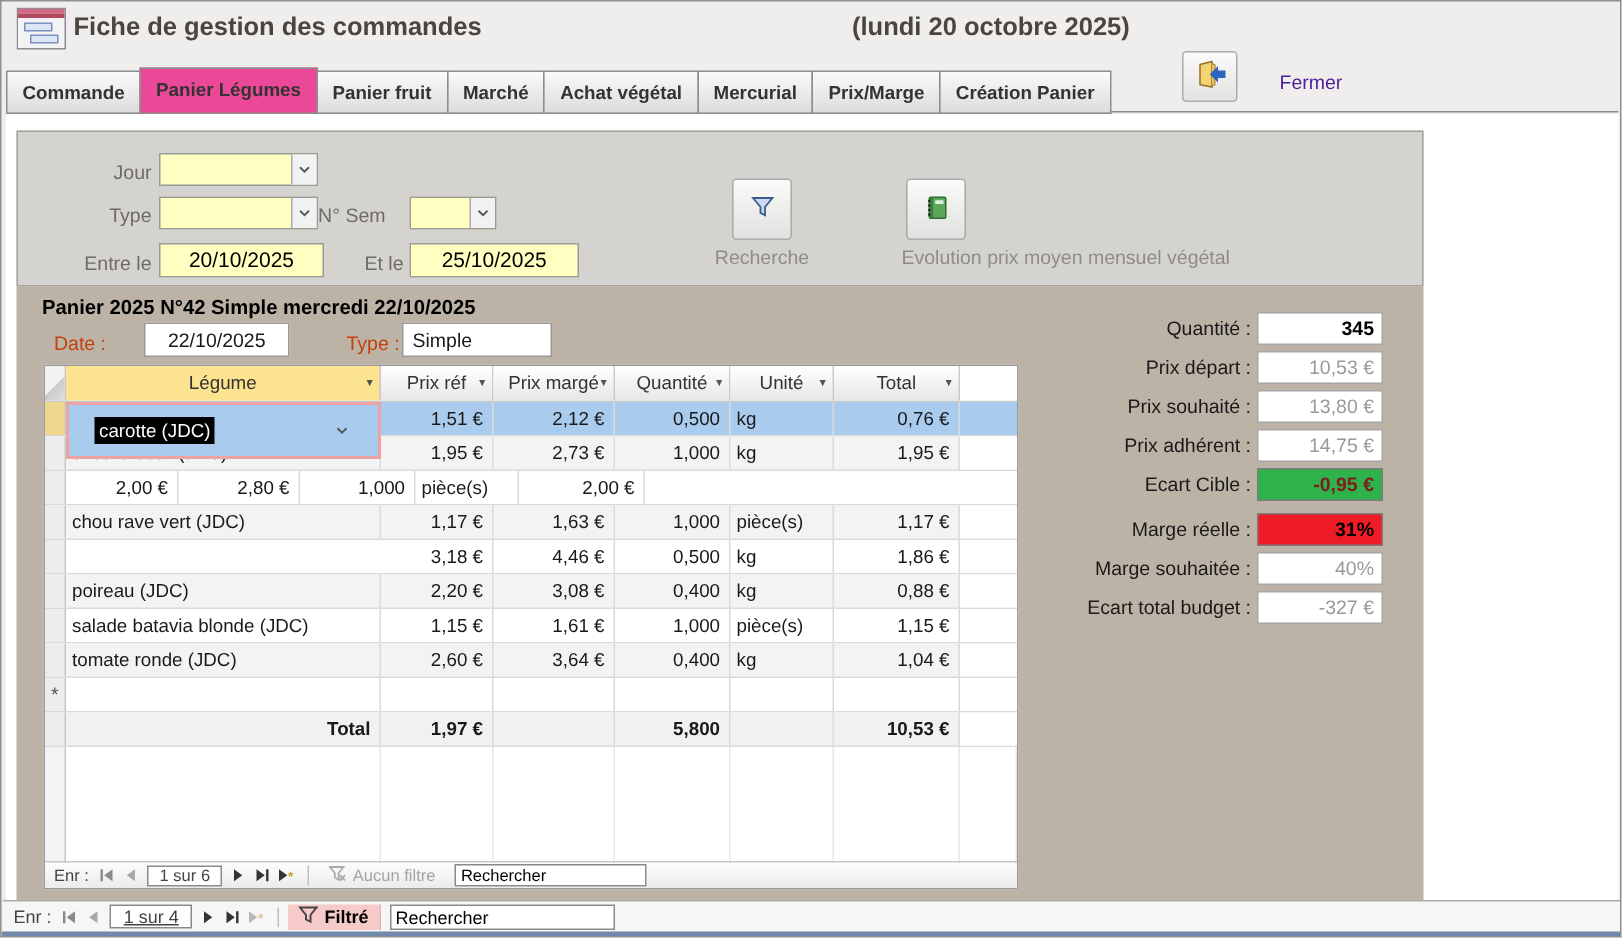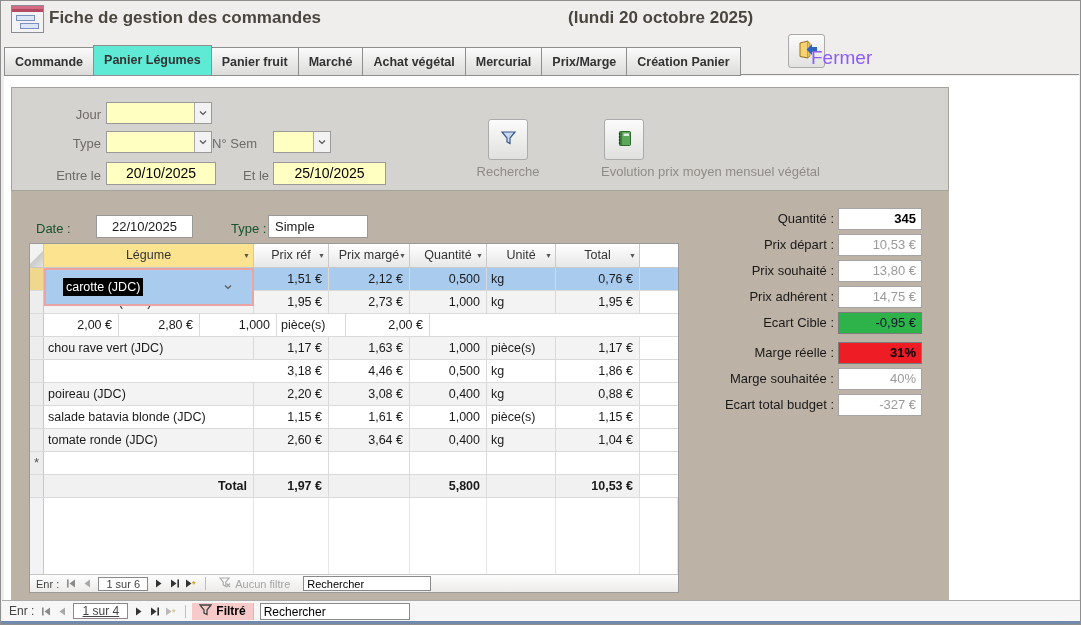--- a/index.html
+++ b/index.html
@@ -14,42 +14,42 @@
   .title-text { position:absolute; left:48px; top:7px; font-size:17px; font-weight:bold; color:#4A463F; }
   .date-note  { position:absolute; left:567px; top:7px; font-size:17px; font-weight:bold; color:#4A463F; }
   .form-icon { position:absolute; left:10px; top:4px; }
   
   .tabstrip { position:absolute; left:3px; top:44px; width:1075px; height:30px; border-bottom:1px solid #8E8E8E; white-space:nowrap; }
   .tab {
     position:relative; display:inline-block; height:29px; line-height:28px; padding:0 10px;
     background:linear-gradient(#FAFAFA,#DCDCDA); border:1px solid #8E8E8E; margin-right:-1px;
     vertical-align:bottom; font-size:12.5px; font-weight:bold; color:#333; cursor:default;
   }
-  .tab.active { background:#5eead4; height:31px; line-height:29px; z-index:2; }
+  .tab.active { background:#ec4899; height:31px; line-height:29px; z-index:2; }
   .close-btn {
     position:absolute; left:787px; top:33px; width:37px; height:34px;
     background:linear-gradient(#FBFBFB,#E2E2E0); border:1px solid #ABABAB; border-radius:3px;
     display:flex; align-items:center; justify-content:center;
   }
-  .close-label { position:absolute; left:810px; top:46px; color:#8b5cf6; font-size:19px; }
+  .close-label { position:absolute; left:852px; top:46px; color:#4c1d95; font-size:13px; }
   
   .content { position:absolute; left:3px; top:75px; width:1075px; height:526px; background:#FFF; }
   
   .filter-panel { position:absolute; left:10px; top:86px; width:938px; height:104px; background:var(--panel-gray); border:1px solid #A6A29C; }
   .flabel { position:absolute; color:#6E6B66; font-size:13px; text-align:right; }
   .combo { position:absolute; height:22px; border:1px solid #9A9A9A; background:var(--field-yellow); display:flex; }
   .combo .cbody { flex:1; }
   .combo .cbtn { width:17px; background:#F2F2F2; border-left:1px solid #ABABAB; display:flex; align-items:center; justify-content:center; }
   .yfield { position:absolute; height:23px; border:1px solid #9A9A9A; background:var(--field-yellow); text-align:center; font-size:14px; color:#000; line-height:21px; }
   .icon-btn { position:absolute; width:40px; height:41px; background:linear-gradient(#FBFBFB,#E0E0DE); border:1px solid #ABABAB; border-radius:3px; display:flex; align-items:center; justify-content:center; }
   .btn-caption { position:absolute; color:#8F8C87; font-size:13px; }
   
   .main-panel { position:absolute; left:10px; top:190px; width:938px; height:411px; background:var(--taupe); }
   .panier-header { position:absolute; left:27px; top:196px; font-size:13.5px; font-weight:bold; color:#000; }
-  .inline-label { position:absolute; font-size:13px; color:#14532d; }
+  .inline-label { position:absolute; font-size:13px; color:#c2410c; }
   .wfield { position:absolute; height:23px; border:1px solid #999; background:#FFF; font-size:13px; line-height:21px; }
   
   .datasheet { position:absolute; left:28px; top:242px; width:650px; height:350px; background:#FFF; border:1px solid #9A9A9A; overflow:hidden; }
   .ds-row { display:flex; height:23px; border-bottom:1px solid #DADADA; background:#FFF; }
   .ds-row.alt { background:#F3F3F3; }
   .ds-row.selected .dcell { background:var(--row-selected); }
   .ds-header { display:flex; height:24px; border-bottom:1px solid #C9C9C9; }
   .hcell { position:relative; border-right:1px solid #C9C9C9; background:linear-gradient(#FFFFFF,#E7E7E7); font-size:12.5px; color:#333; text-align:center; line-height:23px; }
   .hcell.legume { background:var(--header-yellow); }
   .hcell .harrow { position:absolute; right:3px; top:0; font-size:7px; color:#555; line-height:23px; }
@@ -78,21 +78,21 @@
   .filter-badge { display:flex; align-items:center; gap:4px; padding:1px 7px; }
   .filter-badge.disabled { color:#A5A5A5; }
   .filter-badge.active { background:var(--filtre-pink); font-weight:bold; color:#000; border-right:1px solid #E4B3B3; }
   .search-box { background:#FFF; border:1px solid #8A8A8A; height:15px; line-height:14px; padding:0 3px; width:128px; margin-left:6px; color:#000; }
   .recnav.outer .search-box { height:17px; line-height:16px; width:150px; }
   
   .stat-label { position:absolute; width:195px; text-align:right; font-size:13px; color:#1A1A1A; line-height:22px; }
   .stat-box { position:absolute; width:84px; height:22px; border:1px solid #A5A5A5; background:#FFF; font-size:13px; text-align:right; padding-right:5px; line-height:20px; }
   .stat-box.muted { color:#9A9A9A; }
   .stat-box.bold { color:#000; font-weight:bold; }
-  .stat-box.green { background:var(--green); color:#0f172a; font-weight:normal; border-color:#7C7C7C; }
+  .stat-box.green { background:var(--green); color:#7f1d1d; font-weight:bold; border-color:#7C7C7C; }
   .stat-box.red { background:var(--red); color:#000; font-weight:bold; border-color:#7C7C7C; }
   .bottom-bar { position:absolute; left:0; bottom:0; width:100%; height:3px; background:var(--bottom-border); }
 </style>
 </head>
 <body>
 
 <div id="window">
 
   <span class="form-icon">
     <svg width="34" height="29" viewBox="0 0 34 29">
@@ -172,20 +172,21 @@
         <circle cx="3.5" cy="4" r="0.8" fill="#1E1E1E"></circle>
           <circle cx="3.5" cy="7" r="0.8" fill="#1E1E1E"></circle>
         <circle cx="3.5" cy="10" r="0.8" fill="#1E1E1E"></circle>
           <circle cx="3.5" cy="13" r="0.8" fill="#1E1E1E"></circle>
       </svg>
     </span>
   </div>
   <div class="btn-caption" style="left:600px;top:163px;width:300px;">Evolution prix moyen mensuel végétal</div>
 
   <div class="main-panel"></div>
+  <div class="panier-header">Panier 2025 N°42 Simple mercredi 22/10/2025</div>
   <div class="inline-label" style="left:35px;top:220px;">Date :</div>
   <div class="wfield" style="left:95px;top:214px;width:97px;text-align:center;">22/10/2025</div>
   <div class="inline-label" style="left:230px;top:220px;">Type :</div>
   <div class="wfield" style="left:267px;top:214px;width:100px;padding-left:6px;">Simple</div>
 
   <div class="datasheet">
     <div id="ds-body">
         <div class="ds-header">
           <div class="sel-cell selectall"></div>
           <div class="hcell legume" style="width: 210px;"><span>Légume</span><span class="harrow">▼</span></div>

